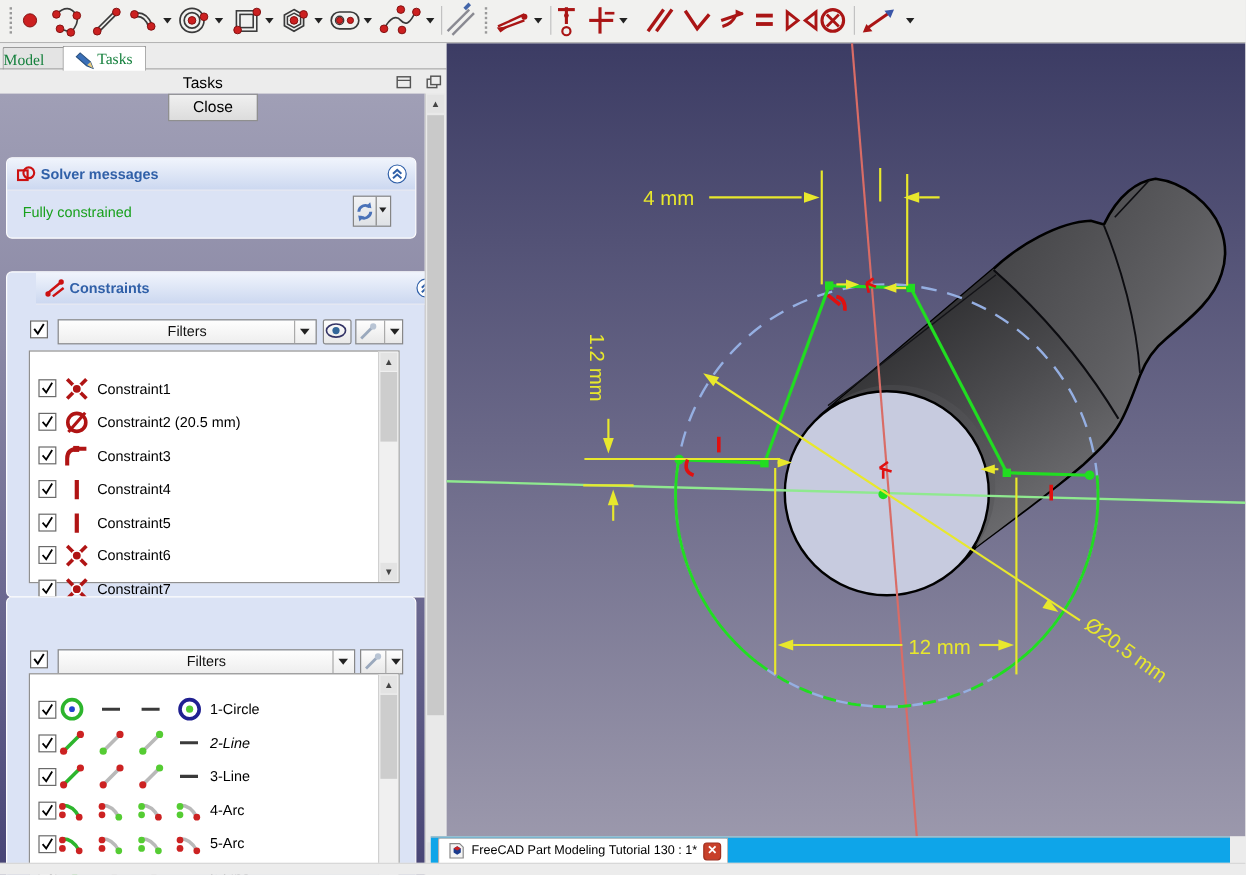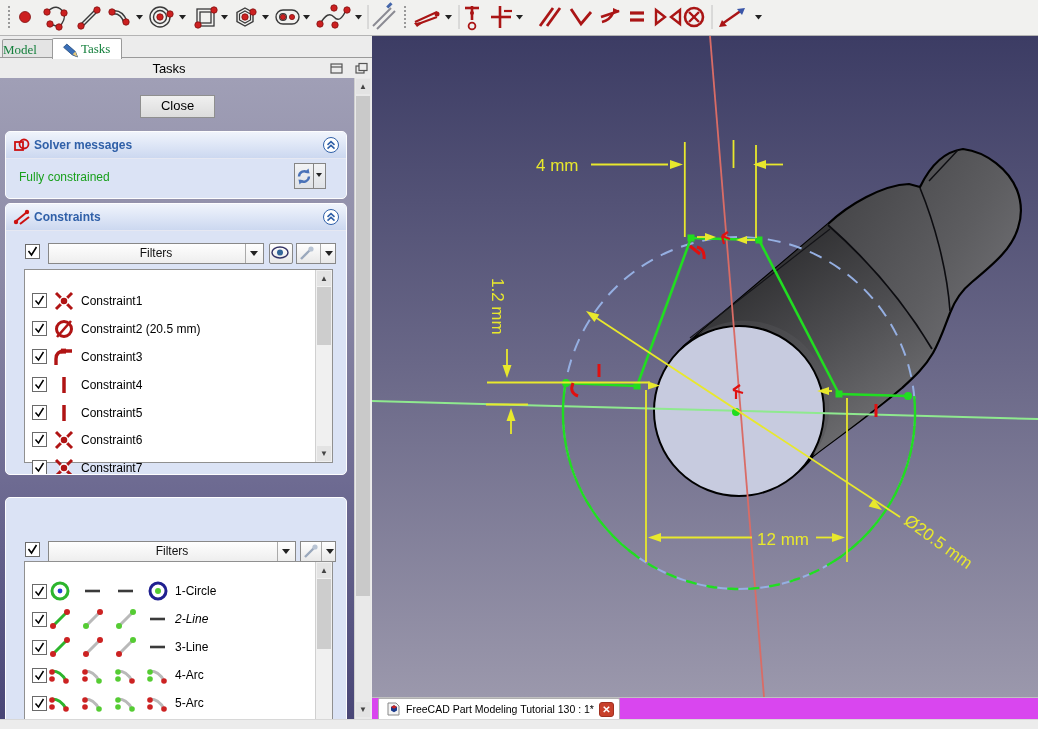--- a/index.html
+++ b/index.html
@@ -12,21 +12,21 @@
   border-radius:2px 2px 0 0;font-size:13px;color:#15803d;text-align:left;line-height:21px;font-family:Liberation Serif, serif;}
 #tabModel{left:2px;width:52px;background:#e4e4e4;top:3px;height:19px;line-height:19px;}
 #tabTasks{left:52px;background:#fff;z-index:3;padding-left:28px;width:40px;top:2px;height:20px;line-height:20px;}
 #tabline{position:absolute;left:0;top:57px;width:372px;height:1px;background:#9a9a9a;}
 #docktitle{position:absolute;left:0;top:58px;width:372px;height:20px;background:#ececec;
   font-size:13px;color:#000;}
 #panel{position:absolute;left:0;top:78px;width:354px;height:651px;
   background:linear-gradient(#a09fb6,#8c8aa6 30%,#6b6890 65%,#474475);overflow:hidden;}
 #pscroll{position:absolute;left:354px;top:78px;width:16px;height:651px;background:#e9e9e9;border-left:1px solid #cfcfcf;}
 #vp{position:absolute;left:372px;top:36px;width:666px;height:661px;}
-#bottabs{position:absolute;left:372px;top:697px;width:666px;height:22px;background:#d946ef;border-top:1px solid #c0c0c0;}
+#bottabs{position:absolute;left:359px;top:697px;width:666px;height:22px;background:#0ea5e9;border-top:1px solid #c0c0c0;}
 #statusbar{position:absolute;left:0;top:719px;width:1038px;height:10px;background:#ececec;border-top:1px solid #d8d8d8;}
 .secbox{position:absolute;left:5px;width:340px;border:1px solid #fdfdfe;border-radius:5px;
   background:#dbe3f5;overflow:hidden;}
 .sechdr{height:26px;background:linear-gradient(#f0f4fc,#ccd8f0);border-bottom:1px solid #e6e8f2;position:relative;}
 .sechdr .t{position:absolute;left:28px;top:6px;font-size:12px;font-weight:bold;color:#3060a8;}
 .chev{position:absolute;right:7px;top:5px;width:14px;height:14px;border:1.5px solid #3060a8;border-radius:50%;
   background:#fff;}
 .filters{position:absolute;height:19px;background:linear-gradient(#fefefe,#eeeeee);border:1px solid #888;
   font-size:12px;color:#111;text-align:center;line-height:18px;}
 .fdrop{position:absolute;right:0;top:0;width:17px;height:100%;border-left:1px solid #aaa;}
@@ -144,21 +144,21 @@
 <div id="docktitle">
   <div style="position:absolute;left:0;width:338px;text-align:center;top:3px;">Tasks</div>
   <svg width="40" height="14" viewBox="0 0 40 14" style="position:absolute;left:330px;top:4px">
     <rect x="1" y="2" width="11" height="9" fill="none" stroke="#555" stroke-width="1.2"></rect>
     <line x1="1" y1="5" x2="12" y2="5" stroke="#555" stroke-width="1.2"></line>
     <rect x="26" y="4" width="8" height="7" fill="none" stroke="#555" stroke-width="1.2"></rect>
     <rect x="29" y="1.5" width="8" height="7" fill="#ececec" stroke="#555" stroke-width="1.2"></rect>
   </svg>
 </div>
 <div id="panel">
-  <div style="position:absolute;left:140px;top:17px;width:73px;height:21px;background:linear-gradient(#f0f0f0,#dcdcdc);border:1px solid #8f8f8f;text-align:center;font-size:13px;line-height:20px;">Close</div>
+  <div style="position:absolute;left:140px;top:0;width:73px;height:21px;background:linear-gradient(#f0f0f0,#dcdcdc);border:1px solid #8f8f8f;text-align:center;font-size:13px;line-height:20px;">Close</div>
 
   <div class="secbox" style="top:53px;height:66px;">
     <div class="sechdr">
       <svg width="17" height="17" style="position:absolute;left:8px;top:5px" viewBox="0 0 17 17">
         <rect x="1" y="5" width="8" height="8" fill="none" stroke="#cc1111" stroke-width="1.8"></rect>
         <circle cx="10" cy="7" r="4.5" fill="none" stroke="#cc1111" stroke-width="1.8"></circle>
       </svg>
       <div class="t">Solver messages</div>
       <div class="chev"><svg width="14" height="14" viewBox="0 0 14 14">
             <path d="M3.5 6.8 L7 3.6 L10.5 6.8 M3.5 10.6 L7 7.4 L10.5 10.6" fill="none" stroke="#3060a8" stroke-width="1.6"></path>
@@ -171,21 +171,21 @@
         <path d="M13 8.5a5.5 5.5 0 0 1-9 4" fill="none" stroke="#4a72b8" stroke-width="2.4"></path>
         <path d="M12.5 0.5l1 5-5-1z" fill="#4a72b8"></path>
           <path d="M3.5 16.5l-1-5 5 1z" fill="#4a72b8"></path>
       </svg>
       <div style="position:absolute;right:0;top:0;width:11px;height:100%;border-left:1px solid #858585;">
         <div style="position:absolute;left:2px;top:9px;border:3.5px solid transparent;border-top:4.5px solid #222;"></div>
       </div>
     </div>
   </div>
 
-  <div class="secbox" style="top:125px;height:270px;">
+  <div class="secbox" style="top:148px;height:270px;padding-left:24px;">
     <div class="sechdr">
       <svg width="18" height="16" style="position:absolute;left:7px;top:5px" viewBox="0 0 18 16">
         <line x1="2" y1="13" x2="14" y2="3" stroke="#cc1111" stroke-width="2"></line>
         <circle cx="3" cy="13" r="2.2" fill="#cc1111"></circle>
           <circle cx="14" cy="3" r="2.2" fill="#cc1111"></circle>
         <line x1="7" y1="15" x2="16" y2="8" stroke="#cc1111" stroke-width="2"></line>
       </svg>
       <div class="t">Constraints</div>
       <div class="chev"><svg width="14" height="14" viewBox="0 0 14 14">
             <path d="M3.5 6.8 L7 3.6 L10.5 6.8 M3.5 10.6 L7 7.4 L10.5 10.6" fill="none" stroke="#3060a8" stroke-width="1.6"></path>

